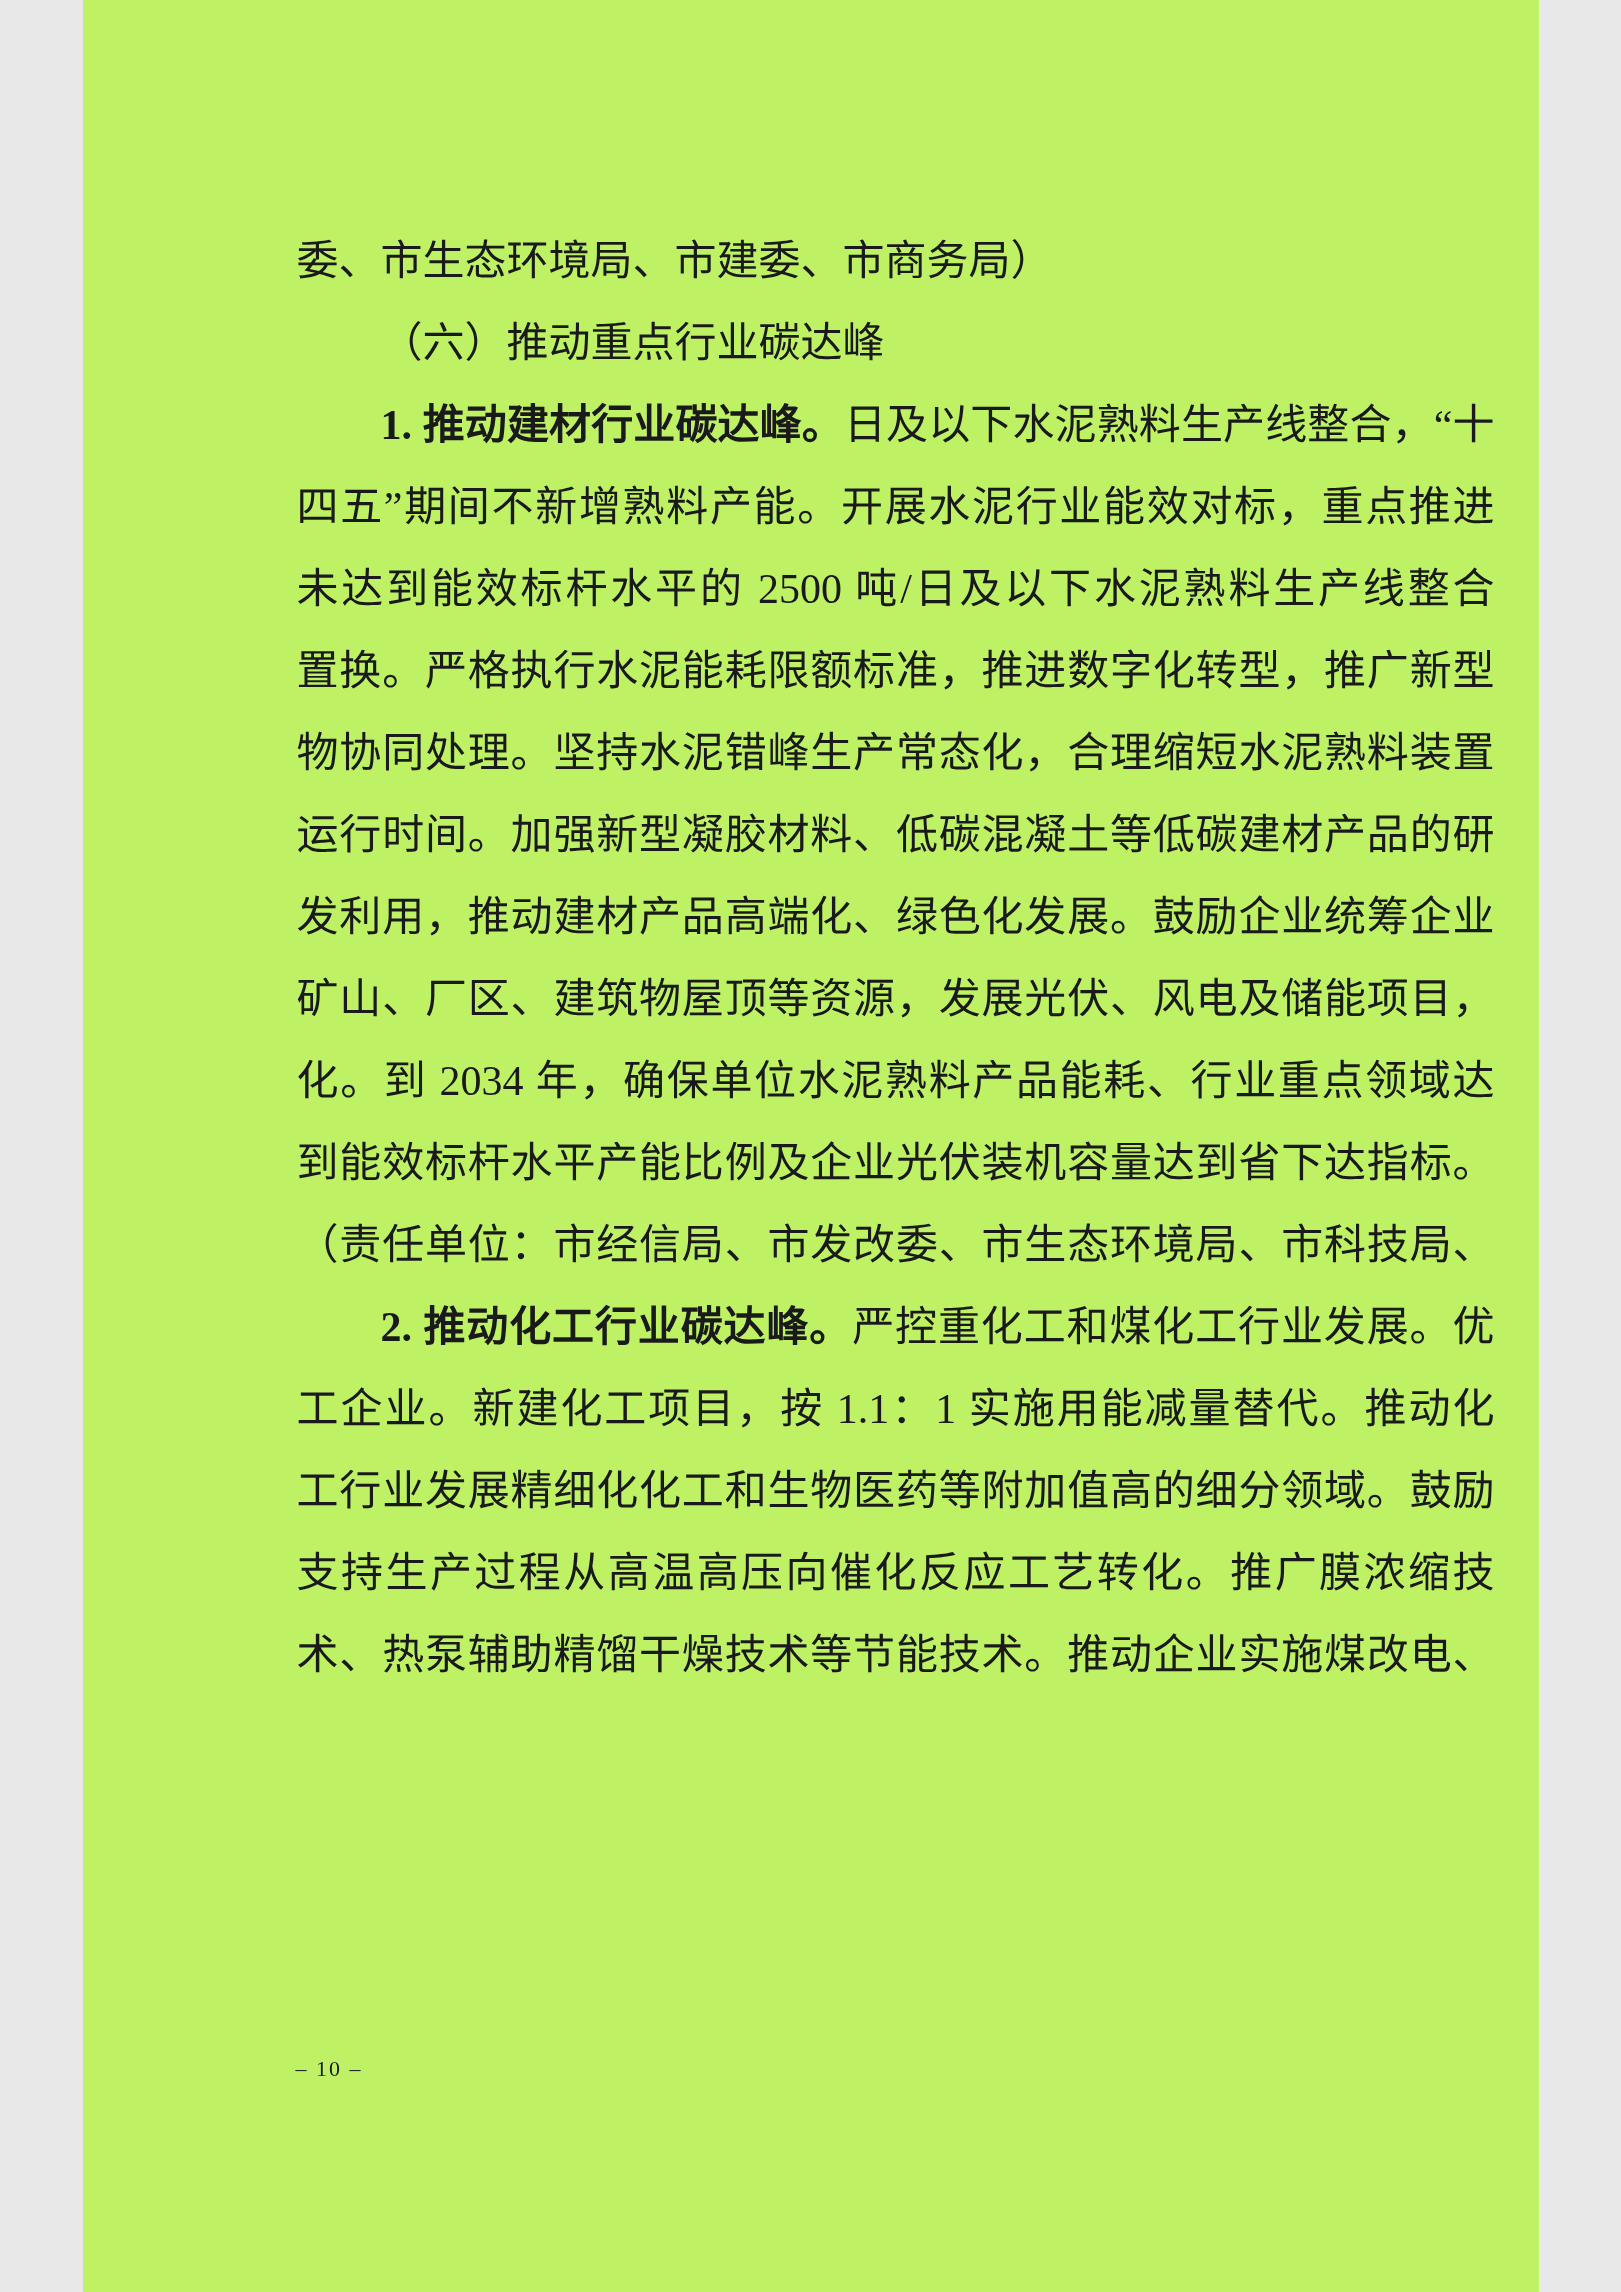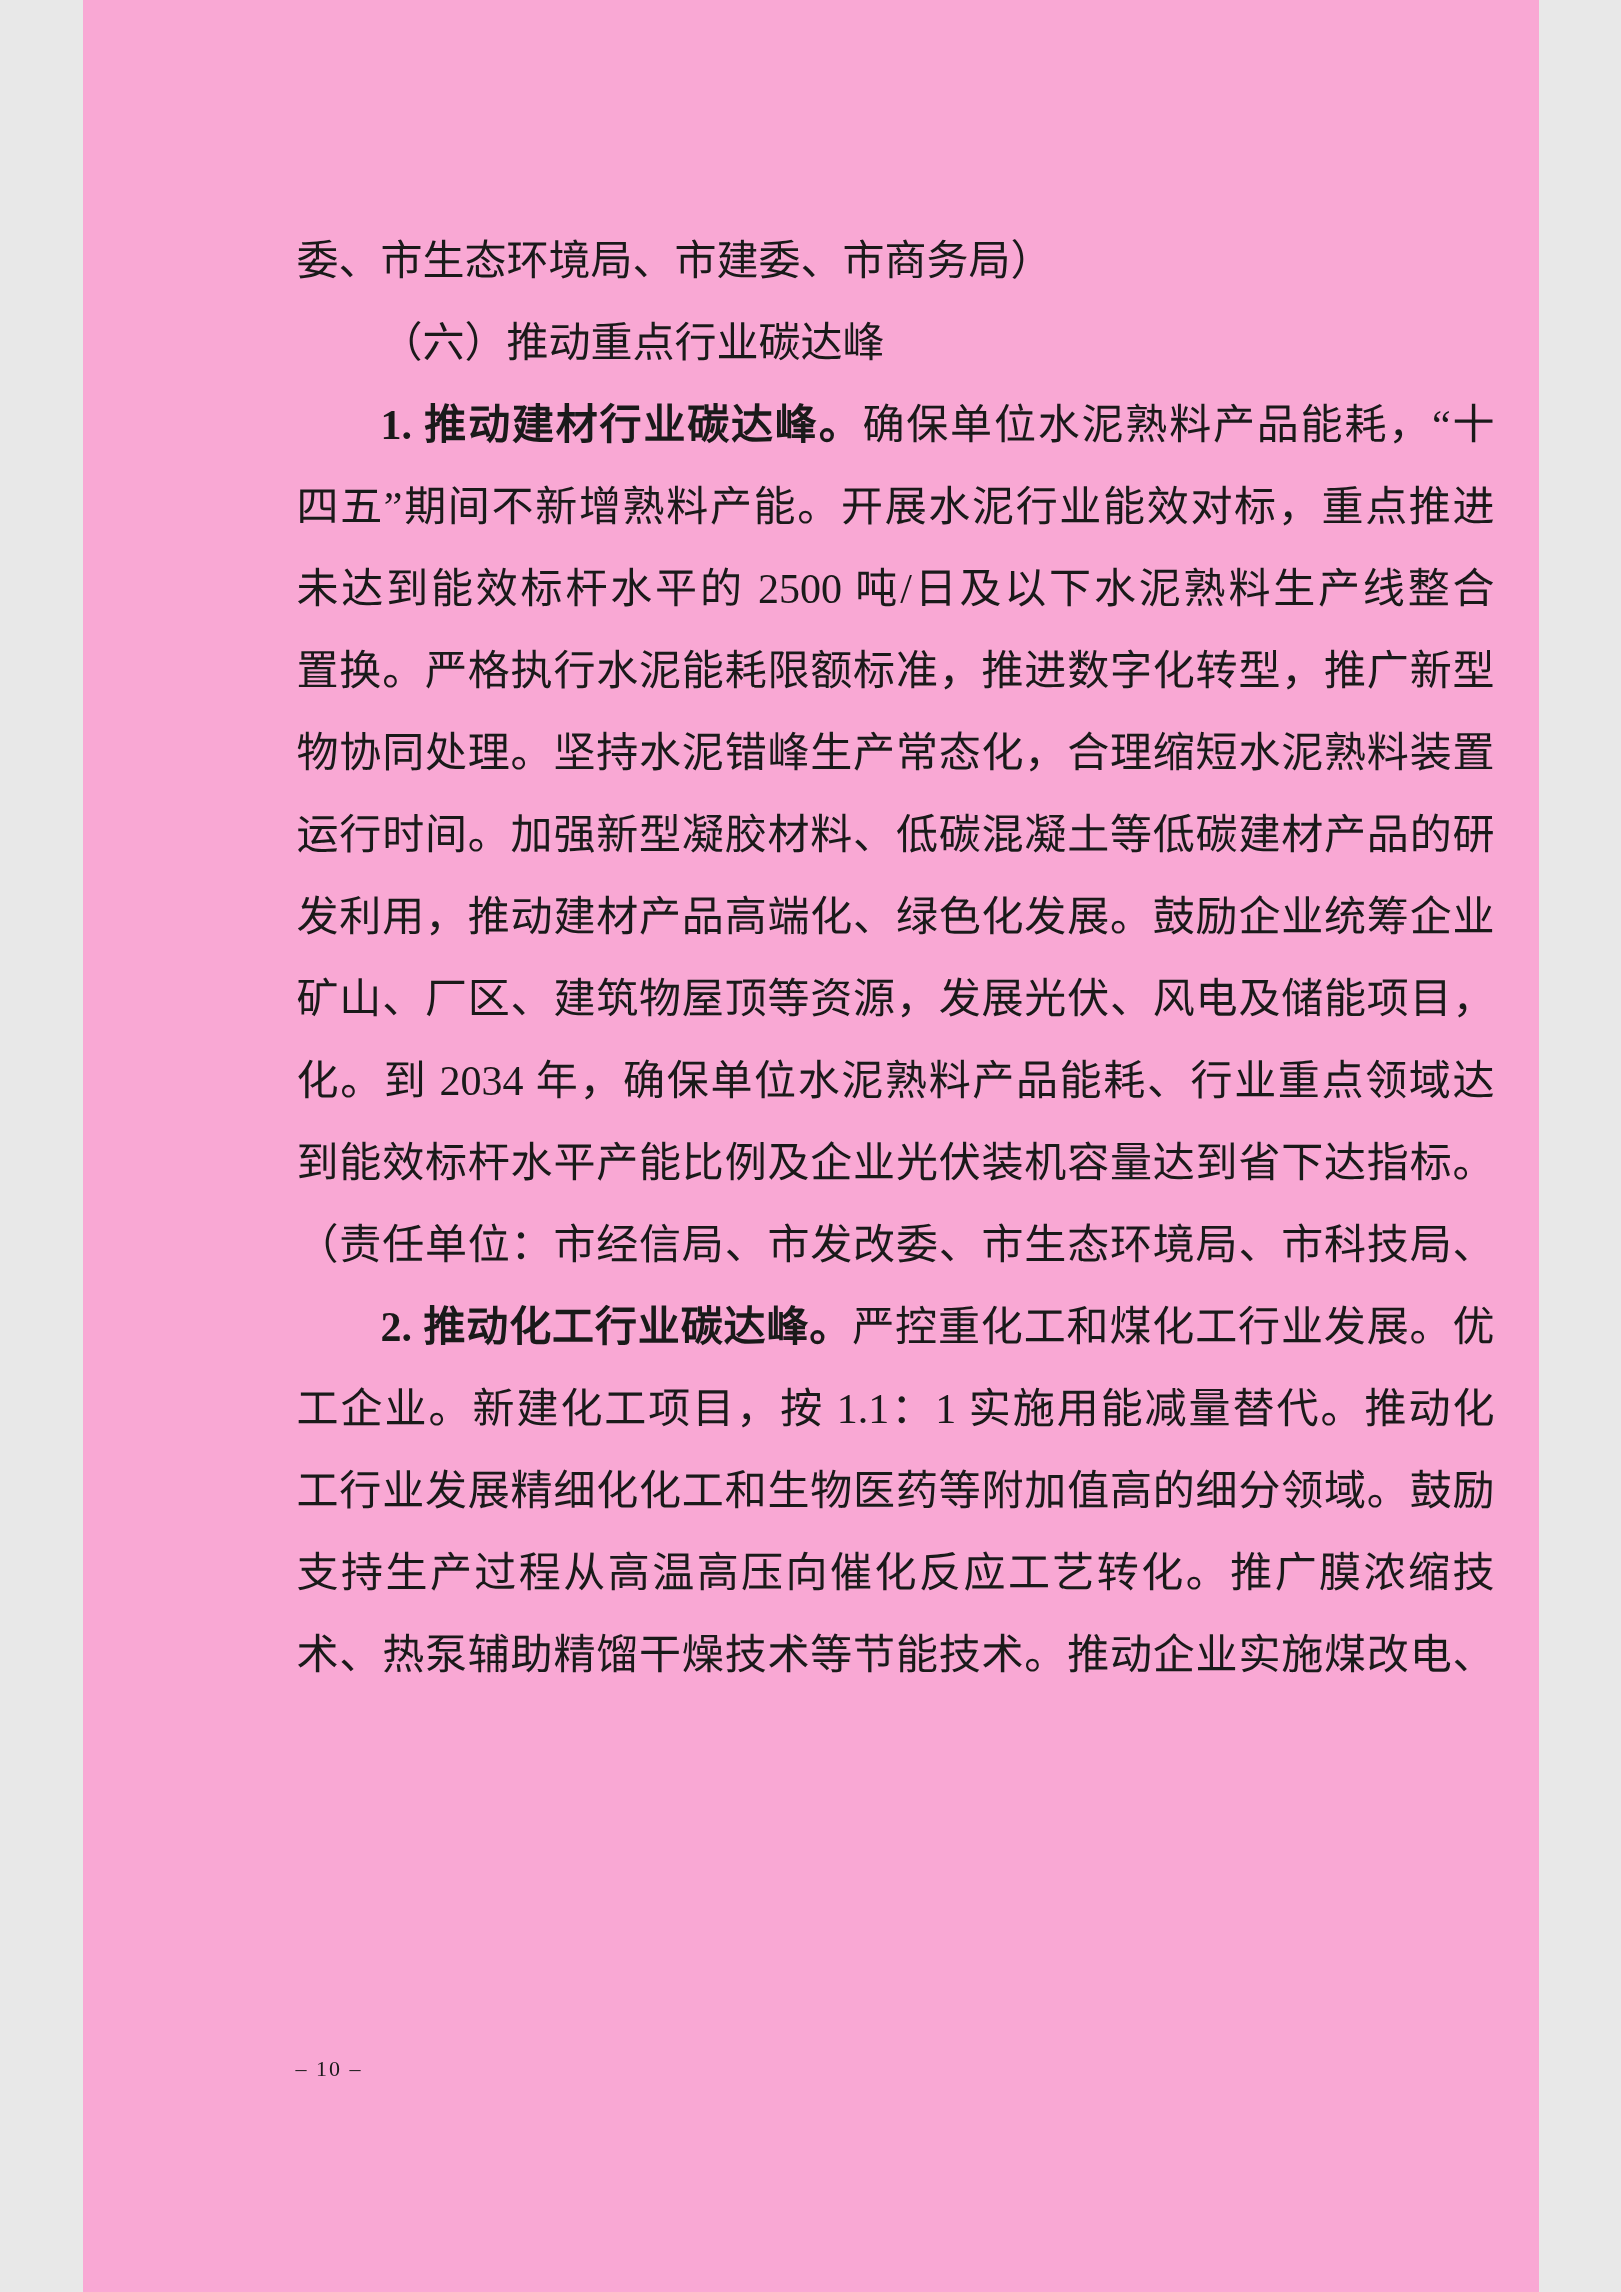--- a/index.html
+++ b/index.html
@@ -4,21 +4,21 @@
 <style>
   html, body {
     margin: 0;
     padding: 0;
     background: #e8e8e8;
   }
   .page {
     position: relative;
     width: 1456px;
     height: 2293px;
-    background: #f9a8d4;
+    background: #bef264;
     margin: 0 auto;
     overflow: hidden;
     font-family: "Liberation Serif", "DejaVu Serif", serif;
     color: #1a1a1a;
   }
   .text-block {
     position: absolute;
     left: 214px;
     top: 220px;
     width: 1198px;
@@ -61,21 +61,21 @@
 </head>
 <body>
 
 <div class="page">
   <div class="text-block">
 
     <div class="line tail">委、市生态环境局、市建委、市商务局）</div>
 
     <div class="line tail indent">（六）推动重点行业碳达峰</div>
 
-    <div class="line fill indent"><span class="bold-run">1. 推动建材行业碳达峰。</span><span>确保单位水泥熟料产品能耗，“十</span></div>
+    <div class="line fill indent"><span class="bold-run">1. 推动建材行业碳达峰。</span><span>日及以下水泥熟料生产线整合，“十</span></div>
 
     <div class="line fill">四五”期间不新增熟料产能。开展水泥行业能效对标，重点推进</div>
     <div class="line fill">未达到能效标杆水平的 2500 吨/日及以下水泥熟料生产线整合</div>
     <div class="line fill">置换。严格执行水泥能耗限额标准，推进数字化转型，推广新型</div>
     <div class="line fill">物协同处理。坚持水泥错峰生产常态化，合理缩短水泥熟料装置</div>
     <div class="line fill">运行时间。加强新型凝胶材料、低碳混凝土等低碳建材产品的研</div>
     <div class="line fill">发利用，推动建材产品高端化、绿色化发展。鼓励企业统筹企业</div>
     <div class="line fill">矿山、厂区、建筑物屋顶等资源，发展光伏、风电及储能项目，</div>
     <div class="line fill">化。到 2034 年，确保单位水泥熟料产品能耗、行业重点领域达</div>
     <div class="line fill">到能效标杆水平产能比例及企业光伏装机容量达到省下达指标。</div>

